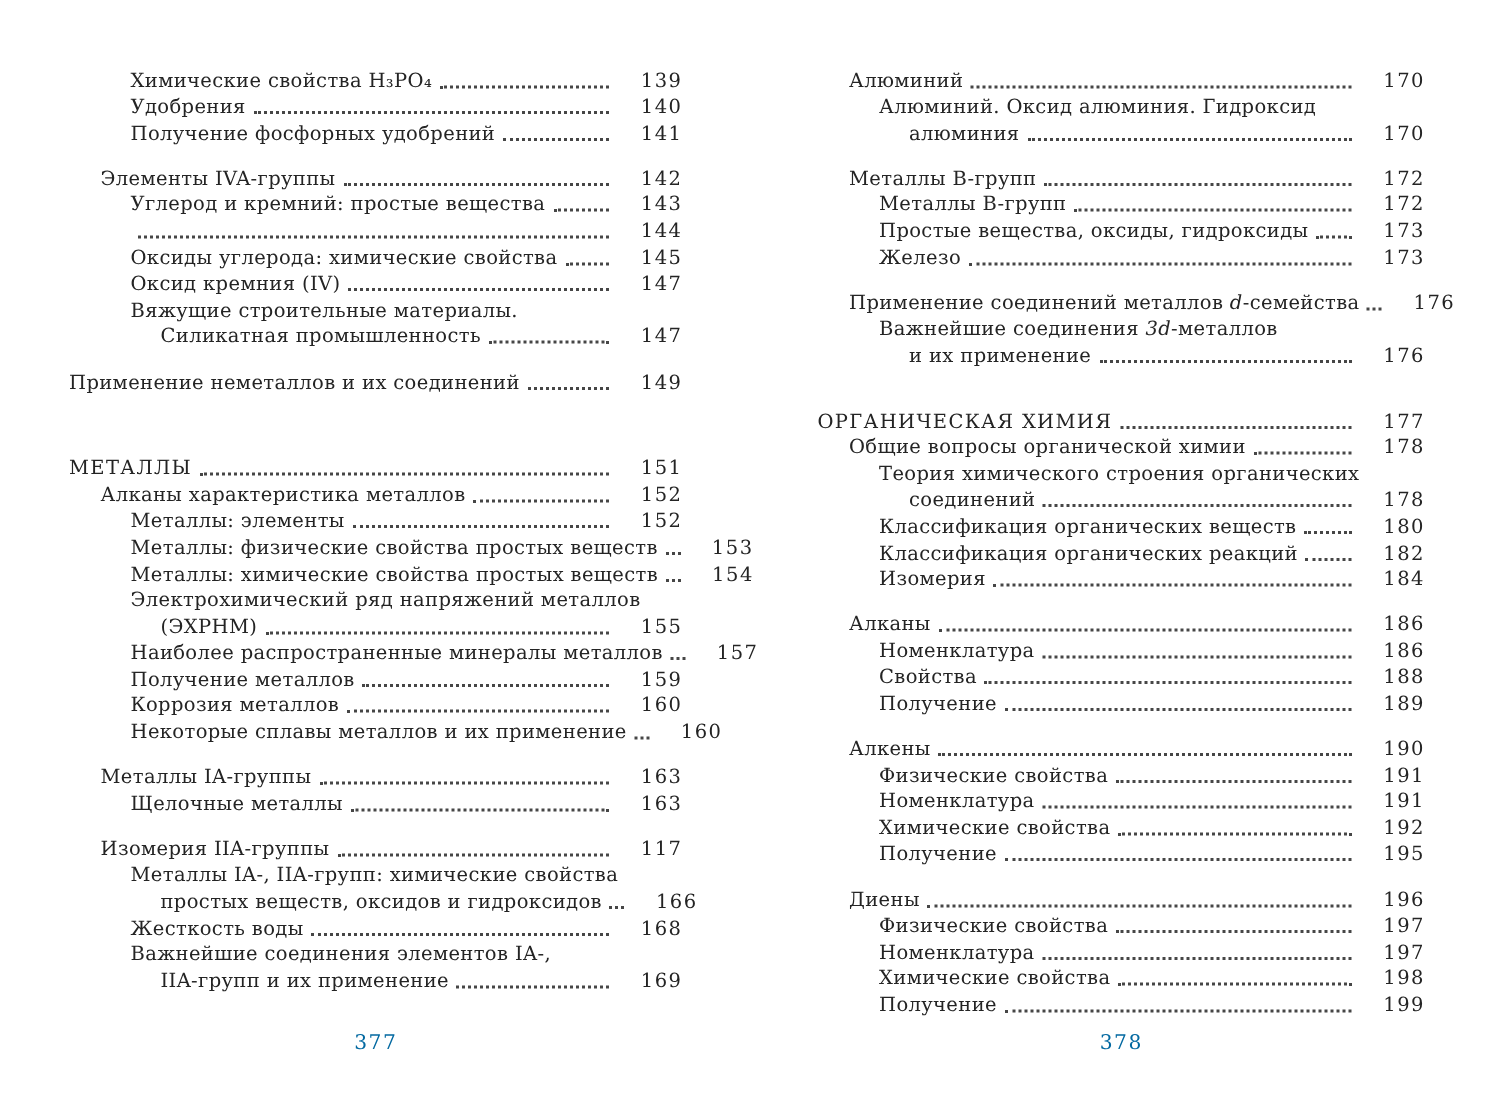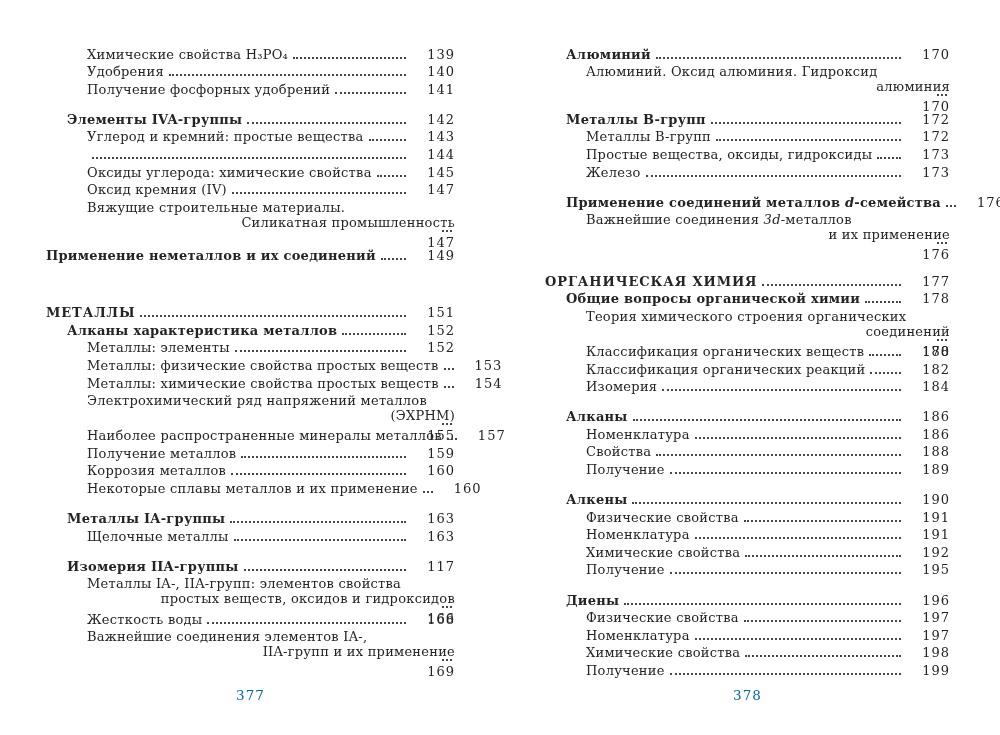--- a/index.html
+++ b/index.html
@@ -29,28 +29,28 @@
   .toc-line {
     display: flex;
     align-items: flex-end;
     height: 17.6px;
     white-space: nowrap;
   }
   .toc-line .title {
     flex: 0 0 auto;
     letter-spacing: 0.25px;
   }
-  .toc-line.bold .title { font-weight: bold; }
+  .toc-line.bold .title { font-weight: normal; }
   .toc-line.caps .title { letter-spacing: 0.9px; }
   .toc-line .title i { font-style: italic; }
 
   .indent-0 { padding-left: 0; }
   .indent-1 { padding-left: 21px; }
   .indent-2 { padding-left: 41px; }
-  .indent-3 { padding-left: 61px; flex-direction: column; }
+  .indent-3 { padding-left: 61px; }
 
   .leader {
     flex: 1 1 auto;
     min-width: 10px;
     border-bottom: 2px dotted #464646;
     margin: 0 3px 3px 5px;
     height: 0;
   }
   .pg {
     flex: 0 0 auto;
@@ -197,21 +197,21 @@
         <span class="leader"></span>
         <span class="pg">163</span>
       </div>
       <div class="gap-line"></div>
       <div class="toc-line indent-1 bold">
         <span class="title">Изомерия IIA-группы</span>
         <span class="leader"></span>
         <span class="pg">117</span>
       </div>
       <div class="toc-line indent-2">
-        <span class="title">Металлы IA-, IIA-групп: элементов свойства</span>
+        <span class="title">Металлы IA-, IIA-групп: химические свойства</span>
       </div>
       <div class="toc-line indent-3">
         <span class="title">простых веществ, оксидов и гидроксидов</span>
         <span class="leader"></span>
         <span class="pg">166</span>
       </div>
       <div class="toc-line indent-2">
         <span class="title">Жесткость воды</span>
         <span class="leader"></span>
         <span class="pg">168</span>

